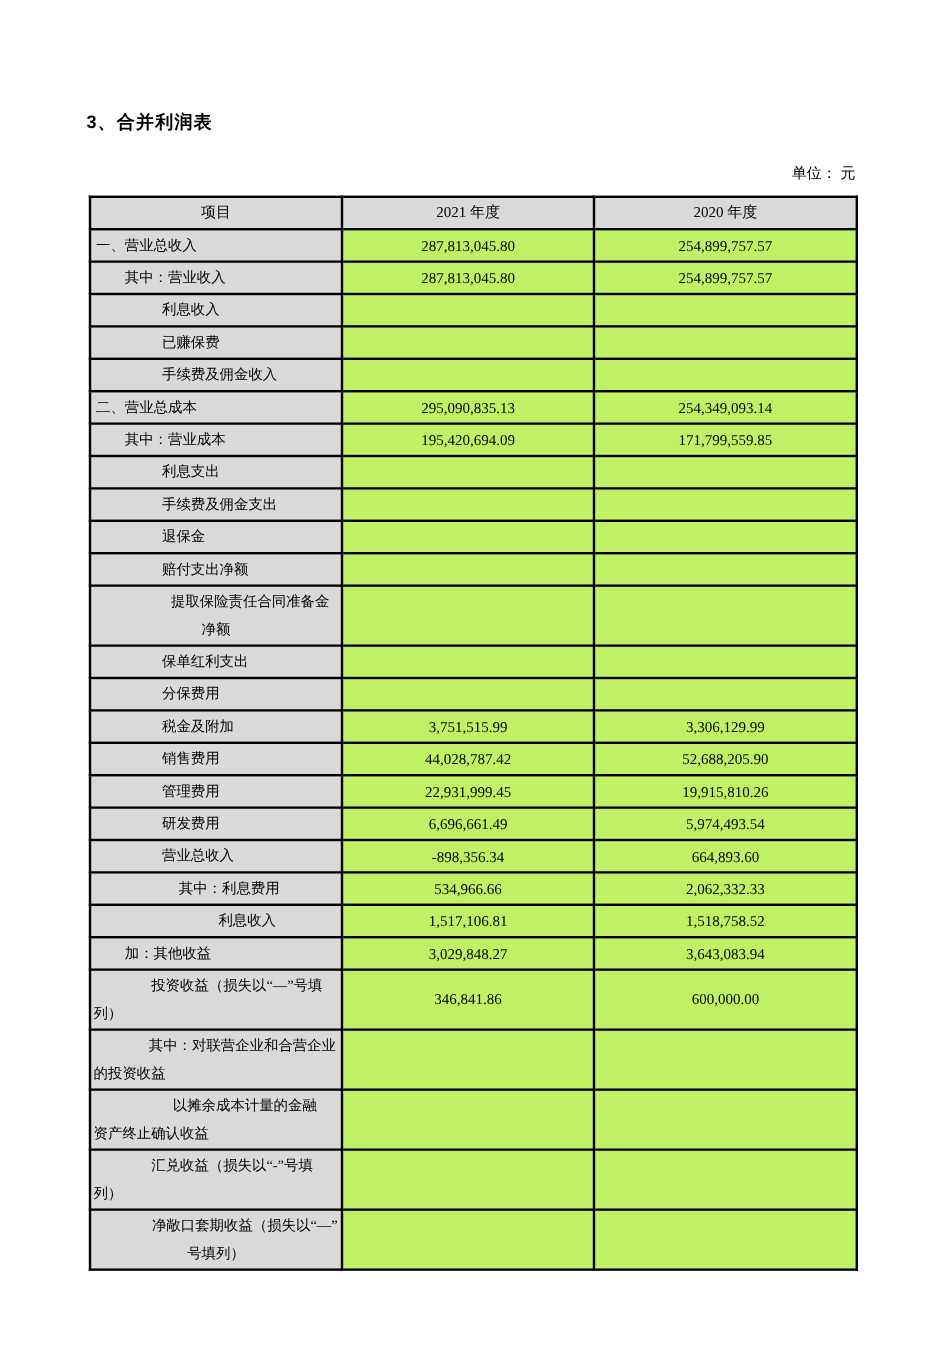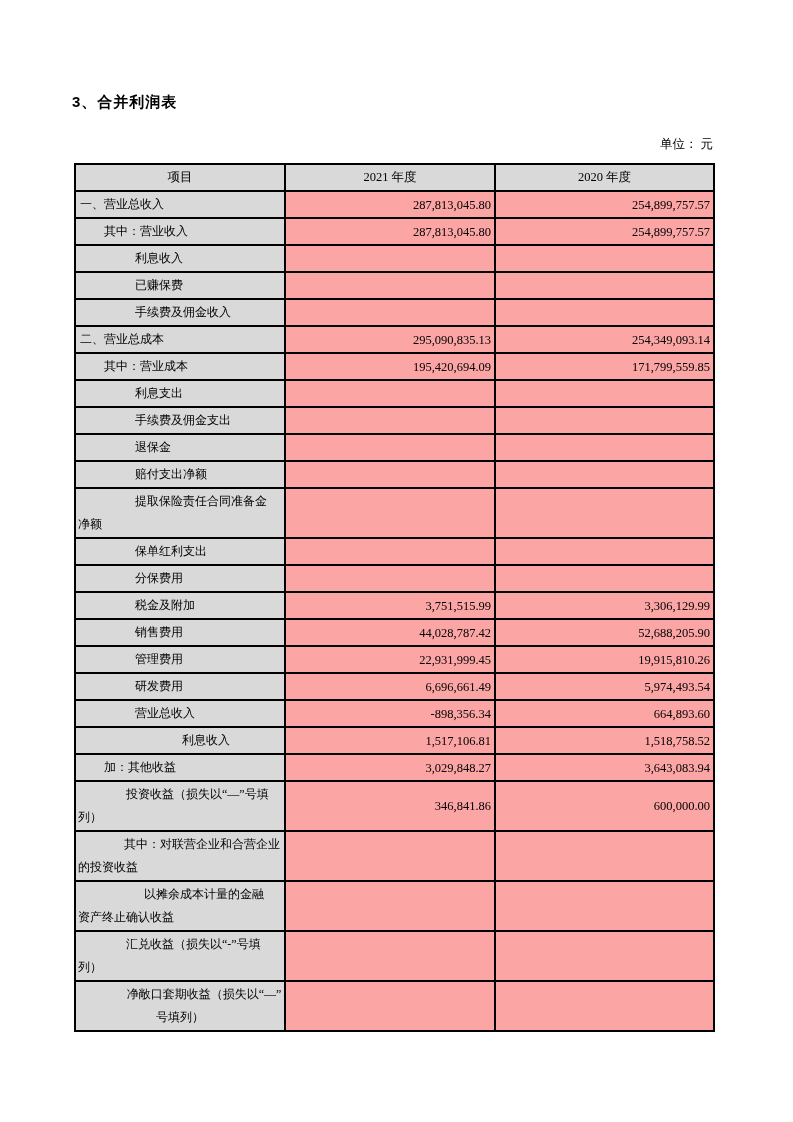--- a/index.html
+++ b/index.html
@@ -40,22 +40,22 @@
     background:var(--cell-bg);
     font-size:12px;
     padding:1px 2px;
     vertical-align:middle;
   }
   td.label-cell .lbl{
     display:block;line-height:23px;white-space:pre-wrap;
     word-break:break-all;
   }
   td.value-cell{
-    background:#fca5a5;
-    font-size:12.5px;text-align:right;
+    background:#bef264;
+    font-size:12.5px;text-align:center;
     height:24px;line-height:24px;
     padding:0 3px;vertical-align:middle;
     white-space:nowrap;
   }
 </style>
 </head>
 <body>
 
 <div class="page-title">3、合并利润表</div>
 <div class="unit-label">单位： 元</div>
@@ -146,21 +146,21 @@
       </tr>
       <tr>
         <td class="label-cell">
           <span class="lbl" style="text-indent: 57px;">赔付支出净额</span>
         </td>
         <td class="value-cell"></td>
         <td class="value-cell"></td>
       </tr>
       <tr>
         <td class="label-cell">
-          <span class="lbl" style="text-indent: 57px;">提取保险责任合同准备金
+          <span class="lbl" style="text-indent: 57px; text-align: center;">提取保险责任合同准备金
 净额</span>
         </td>
         <td class="value-cell"></td>
         <td class="value-cell"></td>
       </tr>
       <tr>
         <td class="label-cell">
           <span class="lbl" style="text-indent: 57px;">保单红利支出</span>
         </td>
         <td class="value-cell"></td>
@@ -200,20 +200,27 @@
         </td>
         <td class="value-cell">6,696,661.49</td>
         <td class="value-cell">5,974,493.54</td>
       </tr>
       <tr>
         <td class="label-cell">
           <span class="lbl" style="text-indent: 57px;">营业总收入</span>
         </td>
         <td class="value-cell">-898,356.34</td>
         <td class="value-cell">664,893.60</td>
+      </tr>
+      <tr>
+        <td class="label-cell">
+          <span class="lbl" style="text-indent: 71px;">其中：利息费用</span>
+        </td>
+        <td class="value-cell">534,966.66</td>
+        <td class="value-cell">2,062,332.33</td>
       </tr>
       <tr>
         <td class="label-cell">
           <span class="lbl" style="text-indent: 104px;">利息收入</span>
         </td>
         <td class="value-cell">1,517,106.81</td>
         <td class="value-cell">1,518,758.52</td>
       </tr>
       <tr>
         <td class="label-cell">

